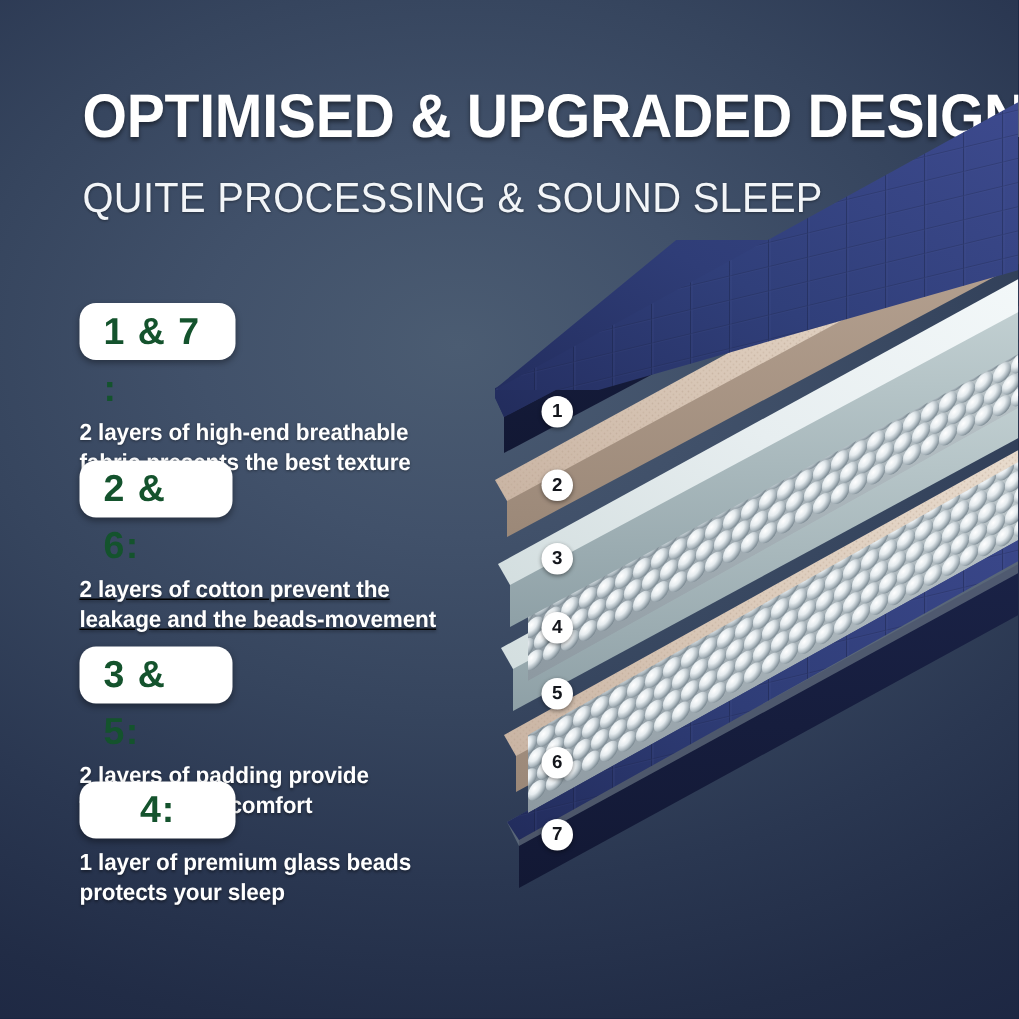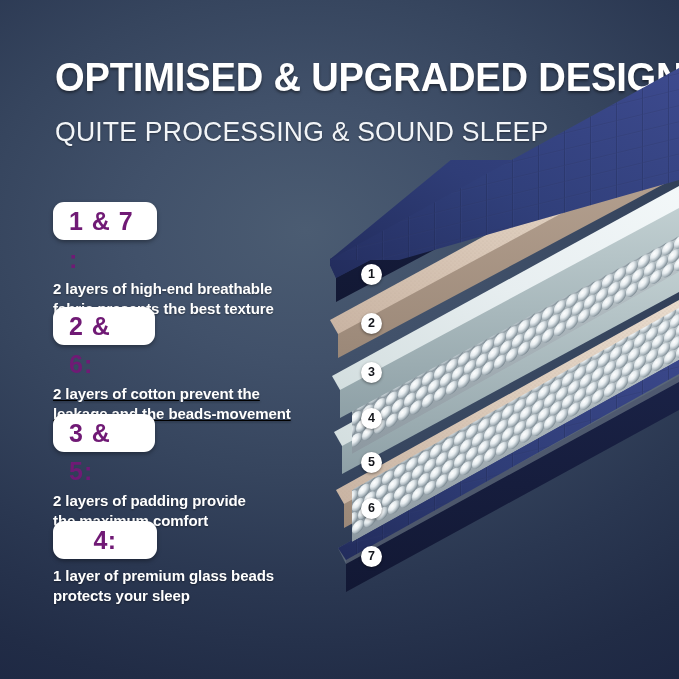--- a/index.html
+++ b/index.html
@@ -31,31 +31,31 @@
     transform:scaleX(0.95);transform-origin:left top;
     text-shadow:0 1px 2px rgba(0,0,0,.40);
     white-space:nowrap;
   }
 
   
   .block{position:absolute;left:53px;}
   .chip{
     display:inline-block;
     background:#ffffff;border-radius:11px;
-    color:#701a75;font-weight:bold;
+    color:#14532d;font-weight:bold;
     font-size:25px;line-height:38px;height:38px;
     padding:0 16px;box-sizing:border-box;
     letter-spacing:1px;
     box-shadow:0 2px 4px rgba(0,0,0,.35);
     text-align:left;
   }
   .chip.narrow{width:104px;text-align:center;padding:0;letter-spacing:0.5px;}
   .chip.w1{width:104px;}
   .chip.w2{width:102px;}
-  .chip.w3{width:102px;}
+  .chip.w3{width:102px;margin-top:17px;}
   .desc{
     margin-top:7px;
     color:#ffffff;font-size:15.5px;font-weight:bold;
     line-height:1.32;letter-spacing:-0.1px;
     text-shadow:0 1px 2px rgba(0,0,0,.42);
     white-space:pre-line;
     transform:scaleX(0.97);transform-origin:left top;
   }
 
   

